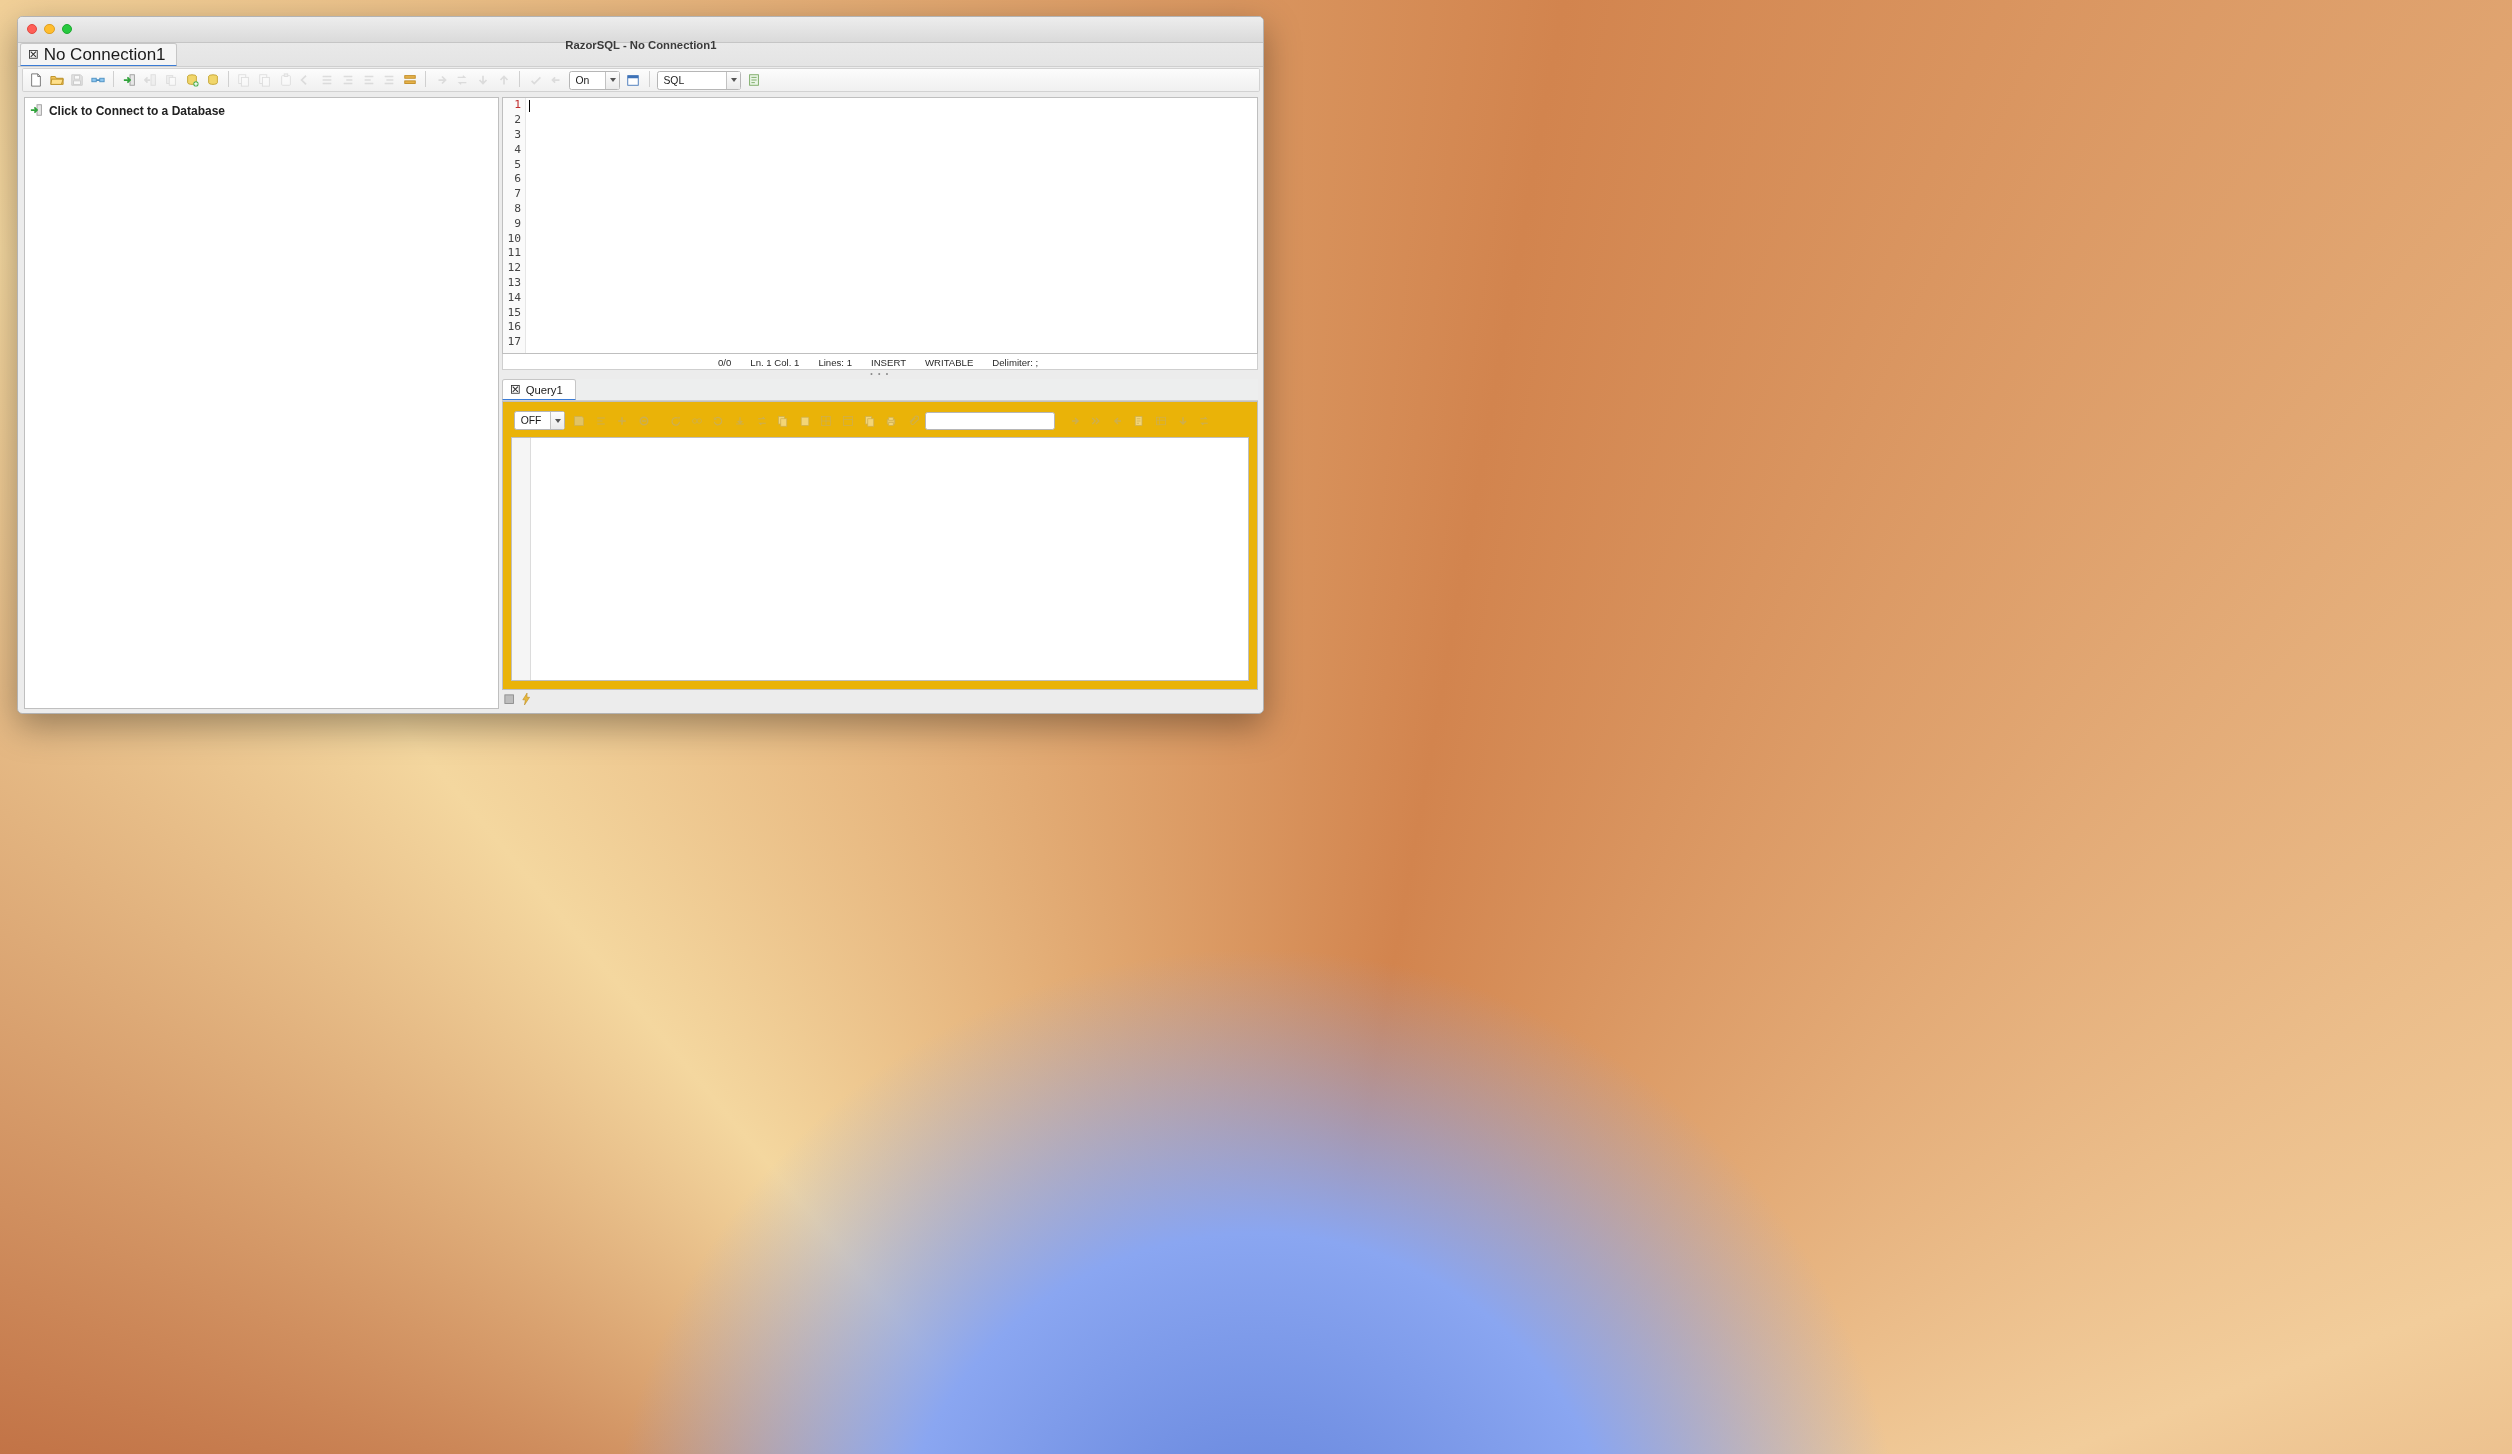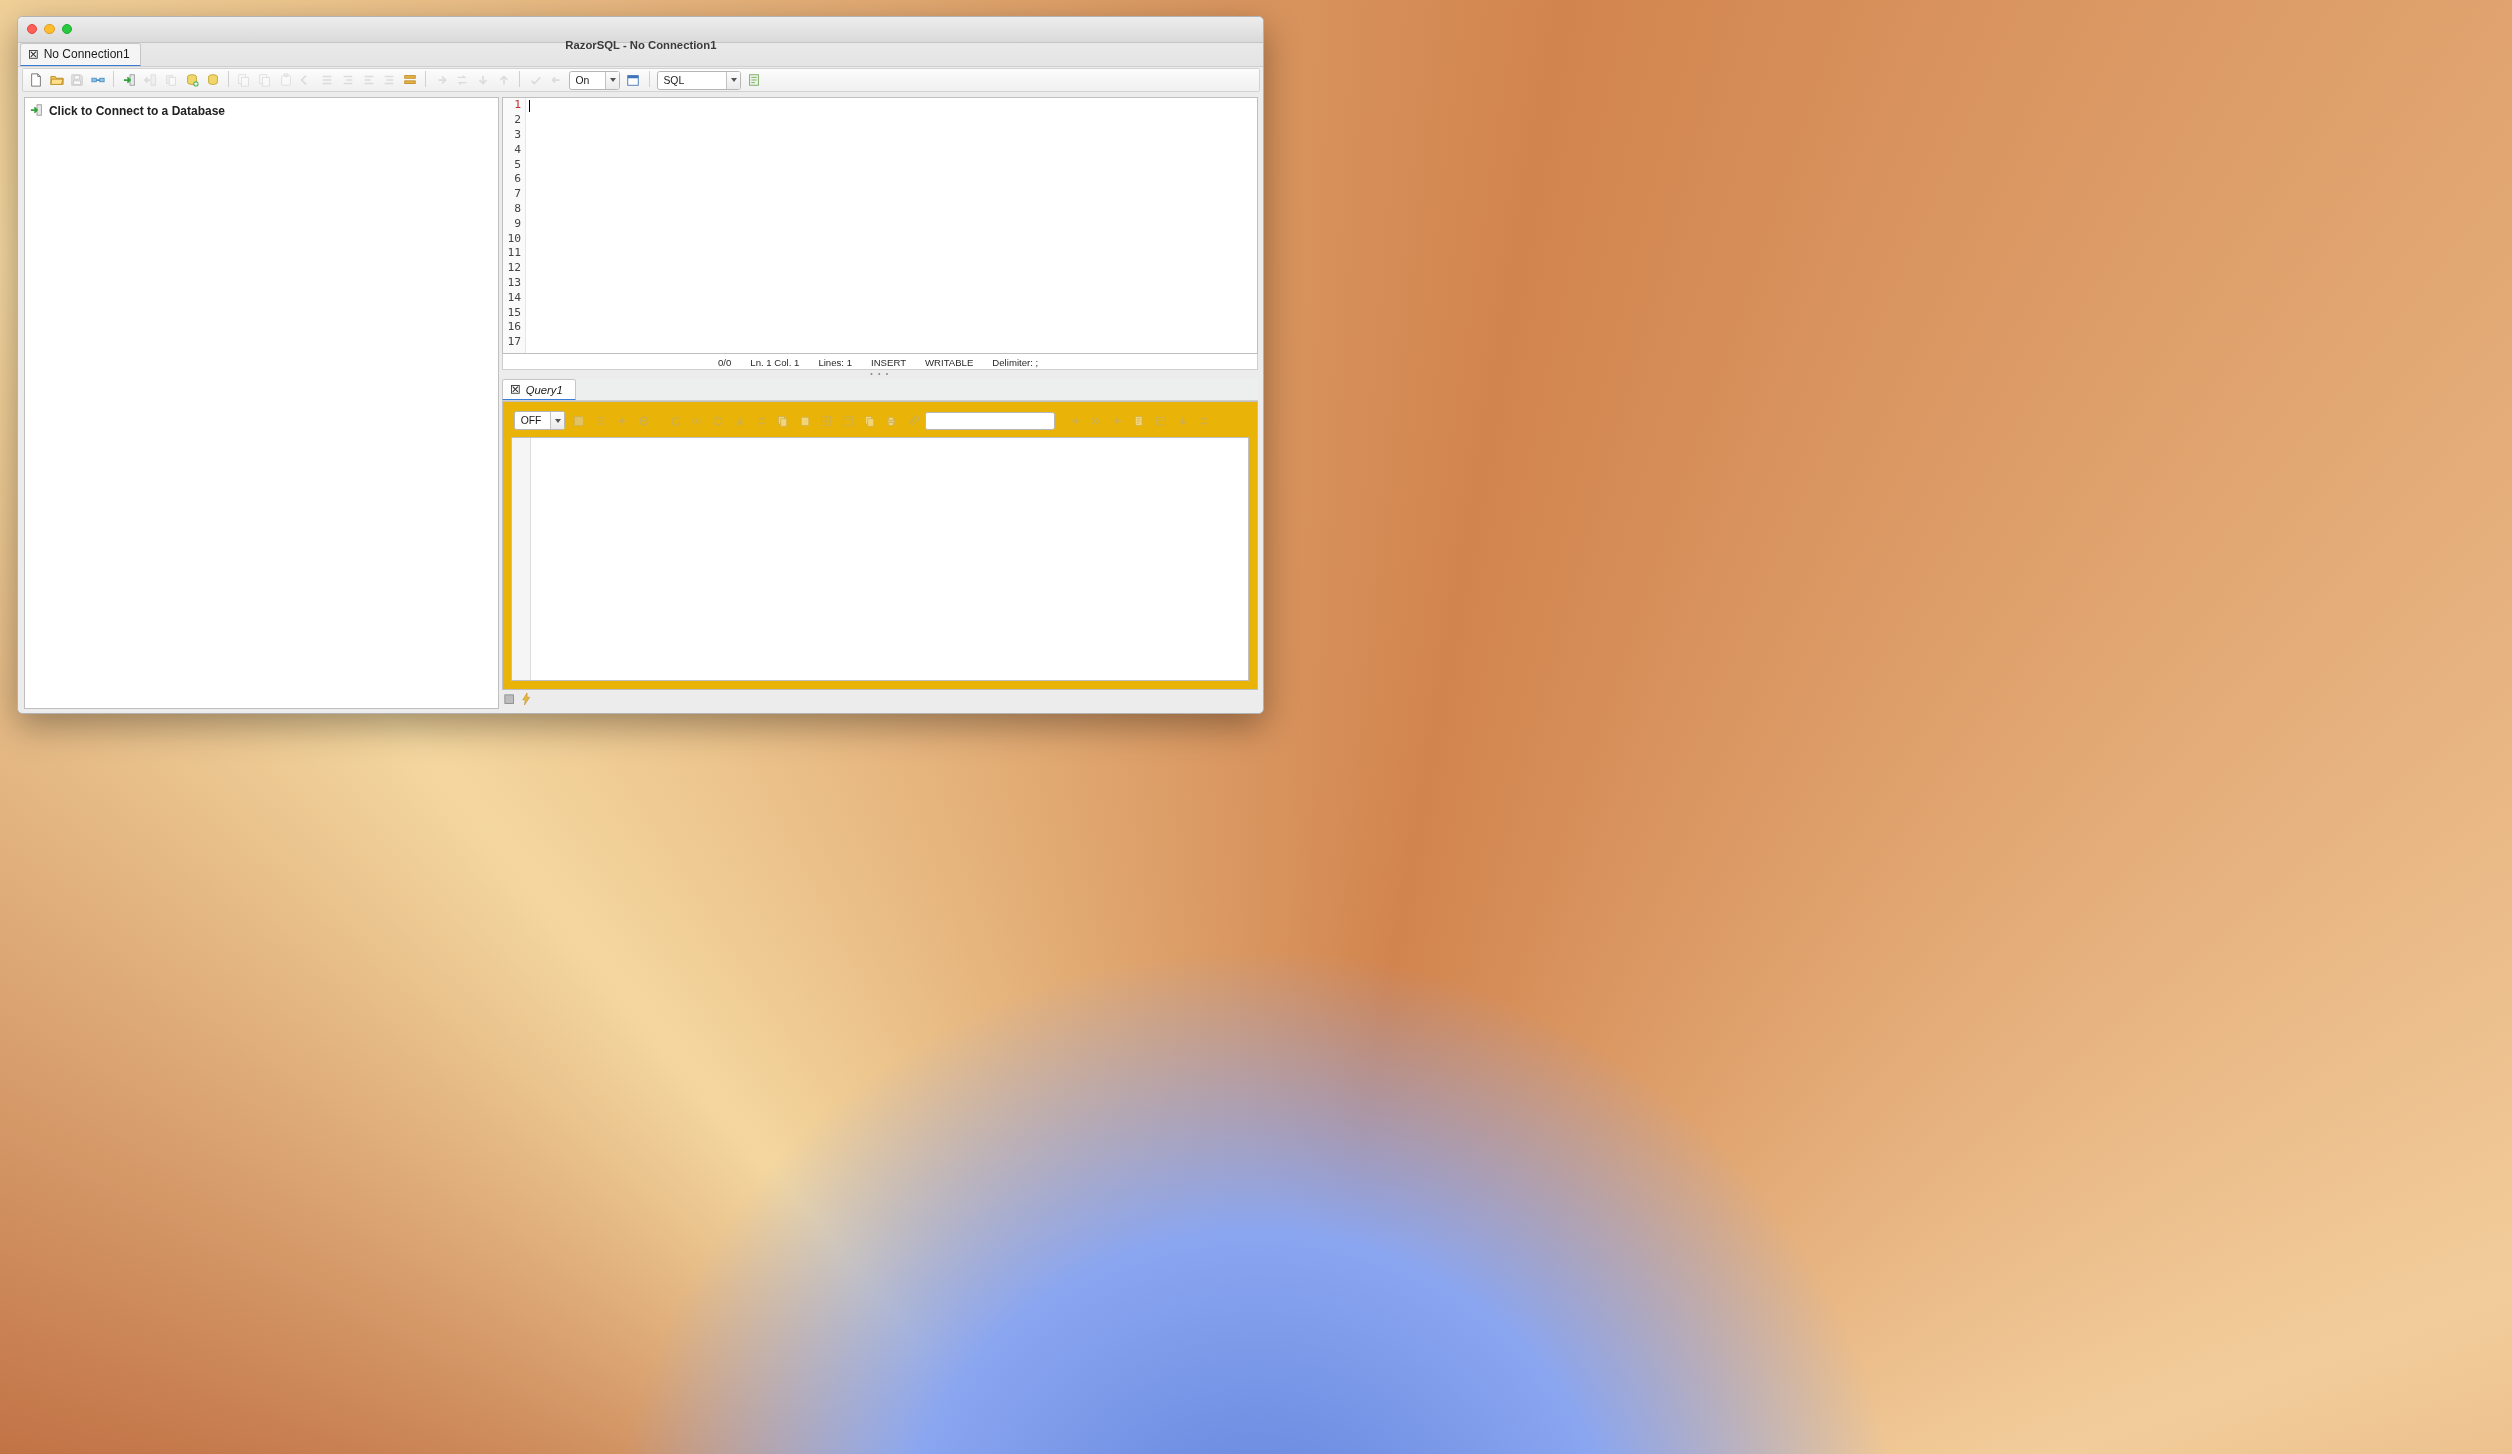--- a/index.html
+++ b/index.html
@@ -82,21 +82,21 @@
     padding-left: 1.7px;
   }
   .conn-tab {
     height: 22.6px;
     display: flex; align-items: center; gap: 5.2px;
     padding: 0 10.4px 0 7px;
     background: #f5f5f5;
     border: 0.9px solid #c6c6c6;
     border-bottom: 1.7px solid var(--accent);
     border-radius: 2.6px 2.6px 0 0;
-    font-size: 12px;
+    font-size: 17px;
   }
 
   .close-glyph {
     width: 10.4px; height: 10.4px;
     display: inline-flex; align-items: center; justify-content: center;
   }
 
   
   .toolbar {
     height: 24px;
@@ -214,21 +214,20 @@
     font-size: 7px; letter-spacing: 1.7px;
   }
 
   
   .results-tabs {
     height: 22.6px;
     display: flex;
     align-items: flex-end;
     border-bottom: 0.9px solid #cfcfcf;
     background: #edeeee;
-    font-style: italic;
   }
   .results-tab {
     height: 21px;
     display: flex; align-items: center; gap: 5.2px;
     padding: 0 12px 0 7px;
     background: #fff;
     border: 0.9px solid #c6c6c6;
     border-bottom: 1.7px solid var(--accent);
     border-radius: 2.6px 2.6px 0 0;
     font-size: 11.3px;

